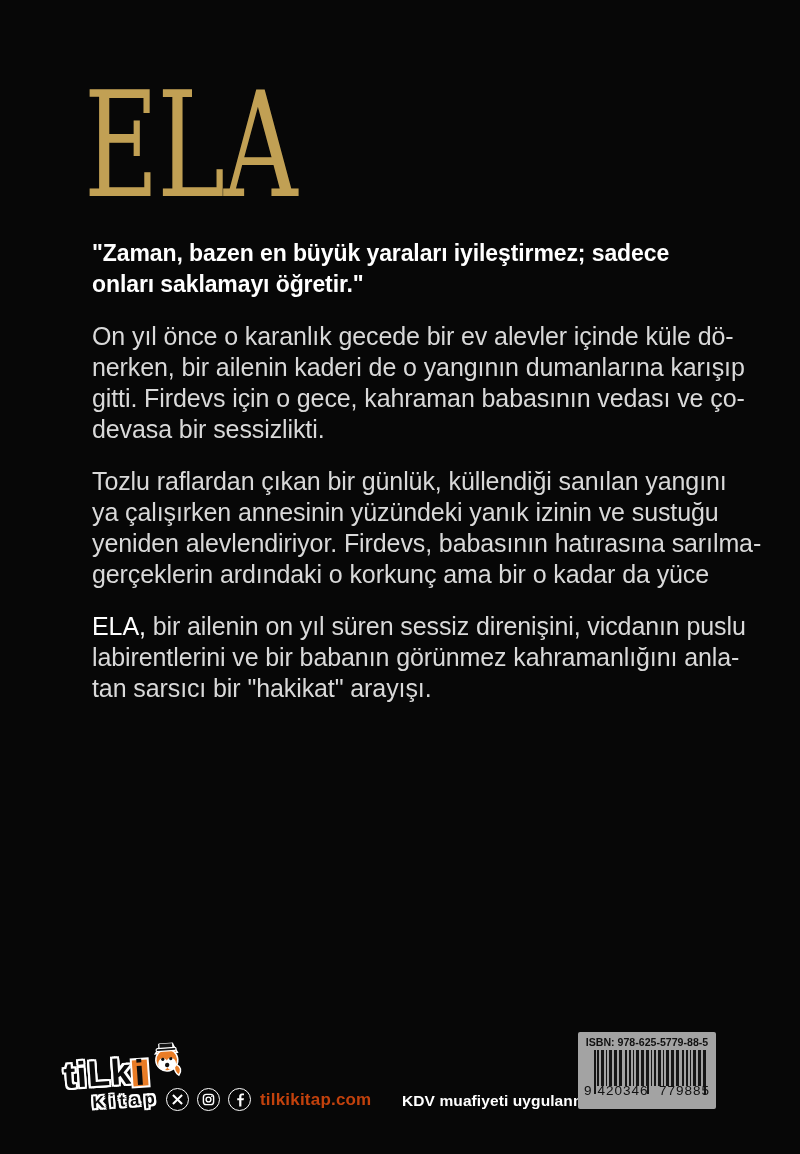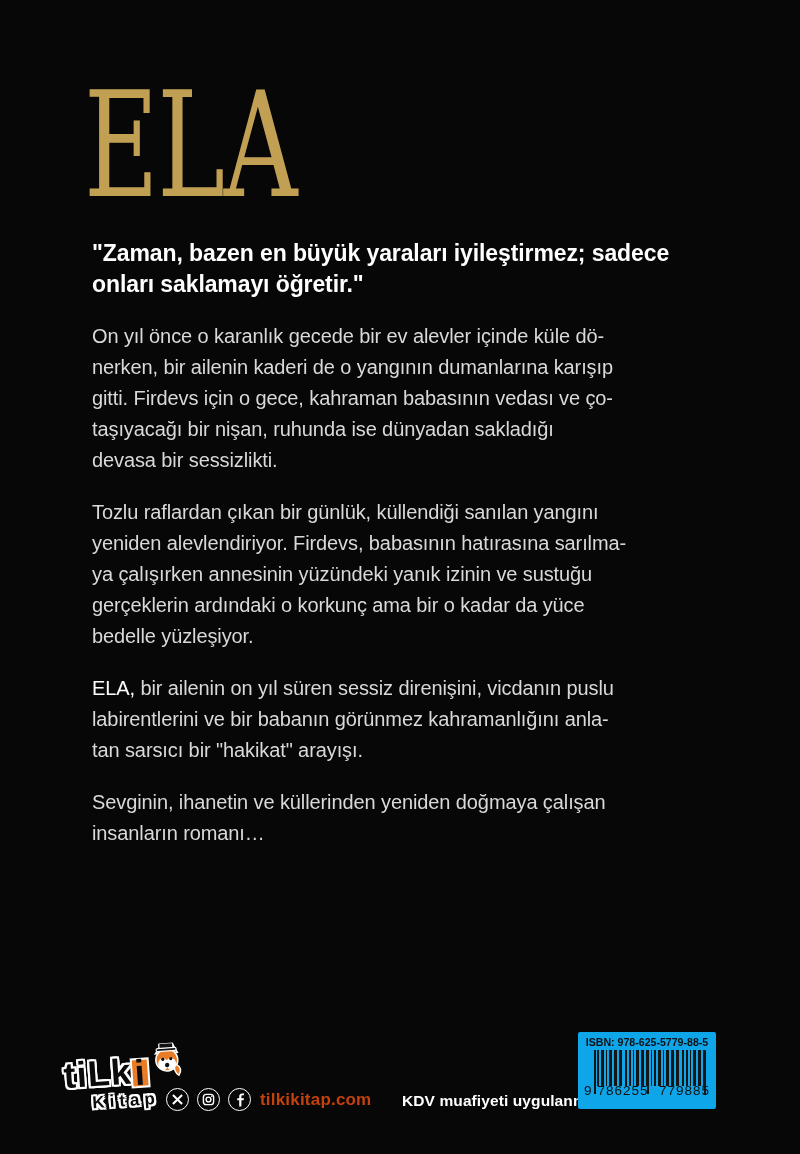--- a/index.html
+++ b/index.html
@@ -34,21 +34,21 @@
   }
   
   .cover-text{
     position:absolute;
     left:92px; top:238px;
     width:648px;
   }
   .para{margin-bottom:21px;}
   .line{
     line-height:31px;
-    font-size:20px;
+    font-size:25px;
     letter-spacing:-0.1px;
     white-space:nowrap;
     color:var(--text);
   }
   .quote .line, .bold .line{
     font-weight:700;
     color:var(--text-bold);
     font-size:23px;
   }
   .lead-bold{
@@ -119,21 +119,21 @@
     position:absolute; left:402px; top:72px;
     font-size:15.5px;
     font-weight:700;
     color:#fff;
     letter-spacing:0.1px;
   }
   
   .barcode{
     position:absolute; left:578px; top:12px;
     width:138px; height:77px;
-    background:#0ea5e9;
+    background:#a3a3a3;
     border-radius:2px;
     padding:4px 6px 3px 6px;
   }
   .isbn-label{
     font-size:10.6px;
     font-weight:600;
     color:#111;
     text-align:center;
     white-space:nowrap;
     letter-spacing:0;
@@ -167,41 +167,35 @@
 
 <main class="cover-text">
   <div class="para quote">
       <div class="line">"Zaman, bazen en büyük yaraları iyileştirmez; sadece</div>
       <div class="line">onları saklamayı öğretir."</div>
     </div>
   <div class="para">
       <div class="line">On yıl önce o karanlık gecede bir ev alevler içinde küle dö-</div>
       <div class="line">nerken, bir ailenin kaderi de o yangının dumanlarına karışıp</div>
       <div class="line">gitti. Firdevs için o gece, kahraman babasının vedası ve ço-</div>
-      <div class="line">taşıyacağı bir nişan, ruhunda ise dünyadan sakladığı</div>
       <div class="line">devasa bir sessizlikti.</div>
     </div>
   <div class="para">
       <div class="line">Tozlu raflardan çıkan bir günlük, küllendiği sanılan yangını</div>
+      <div class="line">ya çalışırken annesinin yüzündeki yanık izinin ve sustuğu</div>
       <div class="line">yeniden alevlendiriyor. Firdevs, babasının hatırasına sarılma-</div>
-      <div class="line">ya çalışırken annesinin yüzündeki yanık izinin ve sustuğu</div>
       <div class="line">gerçeklerin ardındaki o korkunç ama bir o kadar da yüce</div>
-      <div class="line">bedelle yüzleşiyor.</div>
     </div>
   <div class="para">
     <div class="line"><span class="lead-bold">ELA,</span><span> bir ailenin on yıl süren sessiz direnişini, vicdanın puslu</span></div>
     <div>
         <div class="line">labirentlerini ve bir babanın görünmez kahramanlığını anla-</div>
         <div class="line">tan sarsıcı bir "hakikat" arayışı.</div>
       </div>
   </div>
-  <div class="para">
-      <div class="line">Sevginin, ihanetin ve küllerinden yeniden doğmaya çalışan</div>
-      <div class="line">insanların romanı…</div>
-    </div>
 </main>
 
 <footer class="footer">
 
   <div class="logo">
     <div class="logo-line1">
       <span>tiLk</span>
         <span class="logo-i">i</span>
       <span class="fox">
         <svg width="34" height="36" viewBox="0 0 34 36">
@@ -274,19 +268,19 @@
           <span style="width: 1px;"></span>
           <span style="width: 3px;"></span>
           <span style="width: 3px;"></span>
           <span style="width: 3px;"></span>
         </div>
       <span class="guard g-left"></span>
       <span class="guard g-mid"></span>
       <span class="guard g-right"></span>
       <div class="digits">
         <span class="d-left">9</span>
-        <span class="d-mid">786255</span>
+        <span class="d-mid">420346</span>
         <span class="d-right">779885</span>
       </div>
     </div>
   </div>
 
 </footer>
 
 </body></html>

